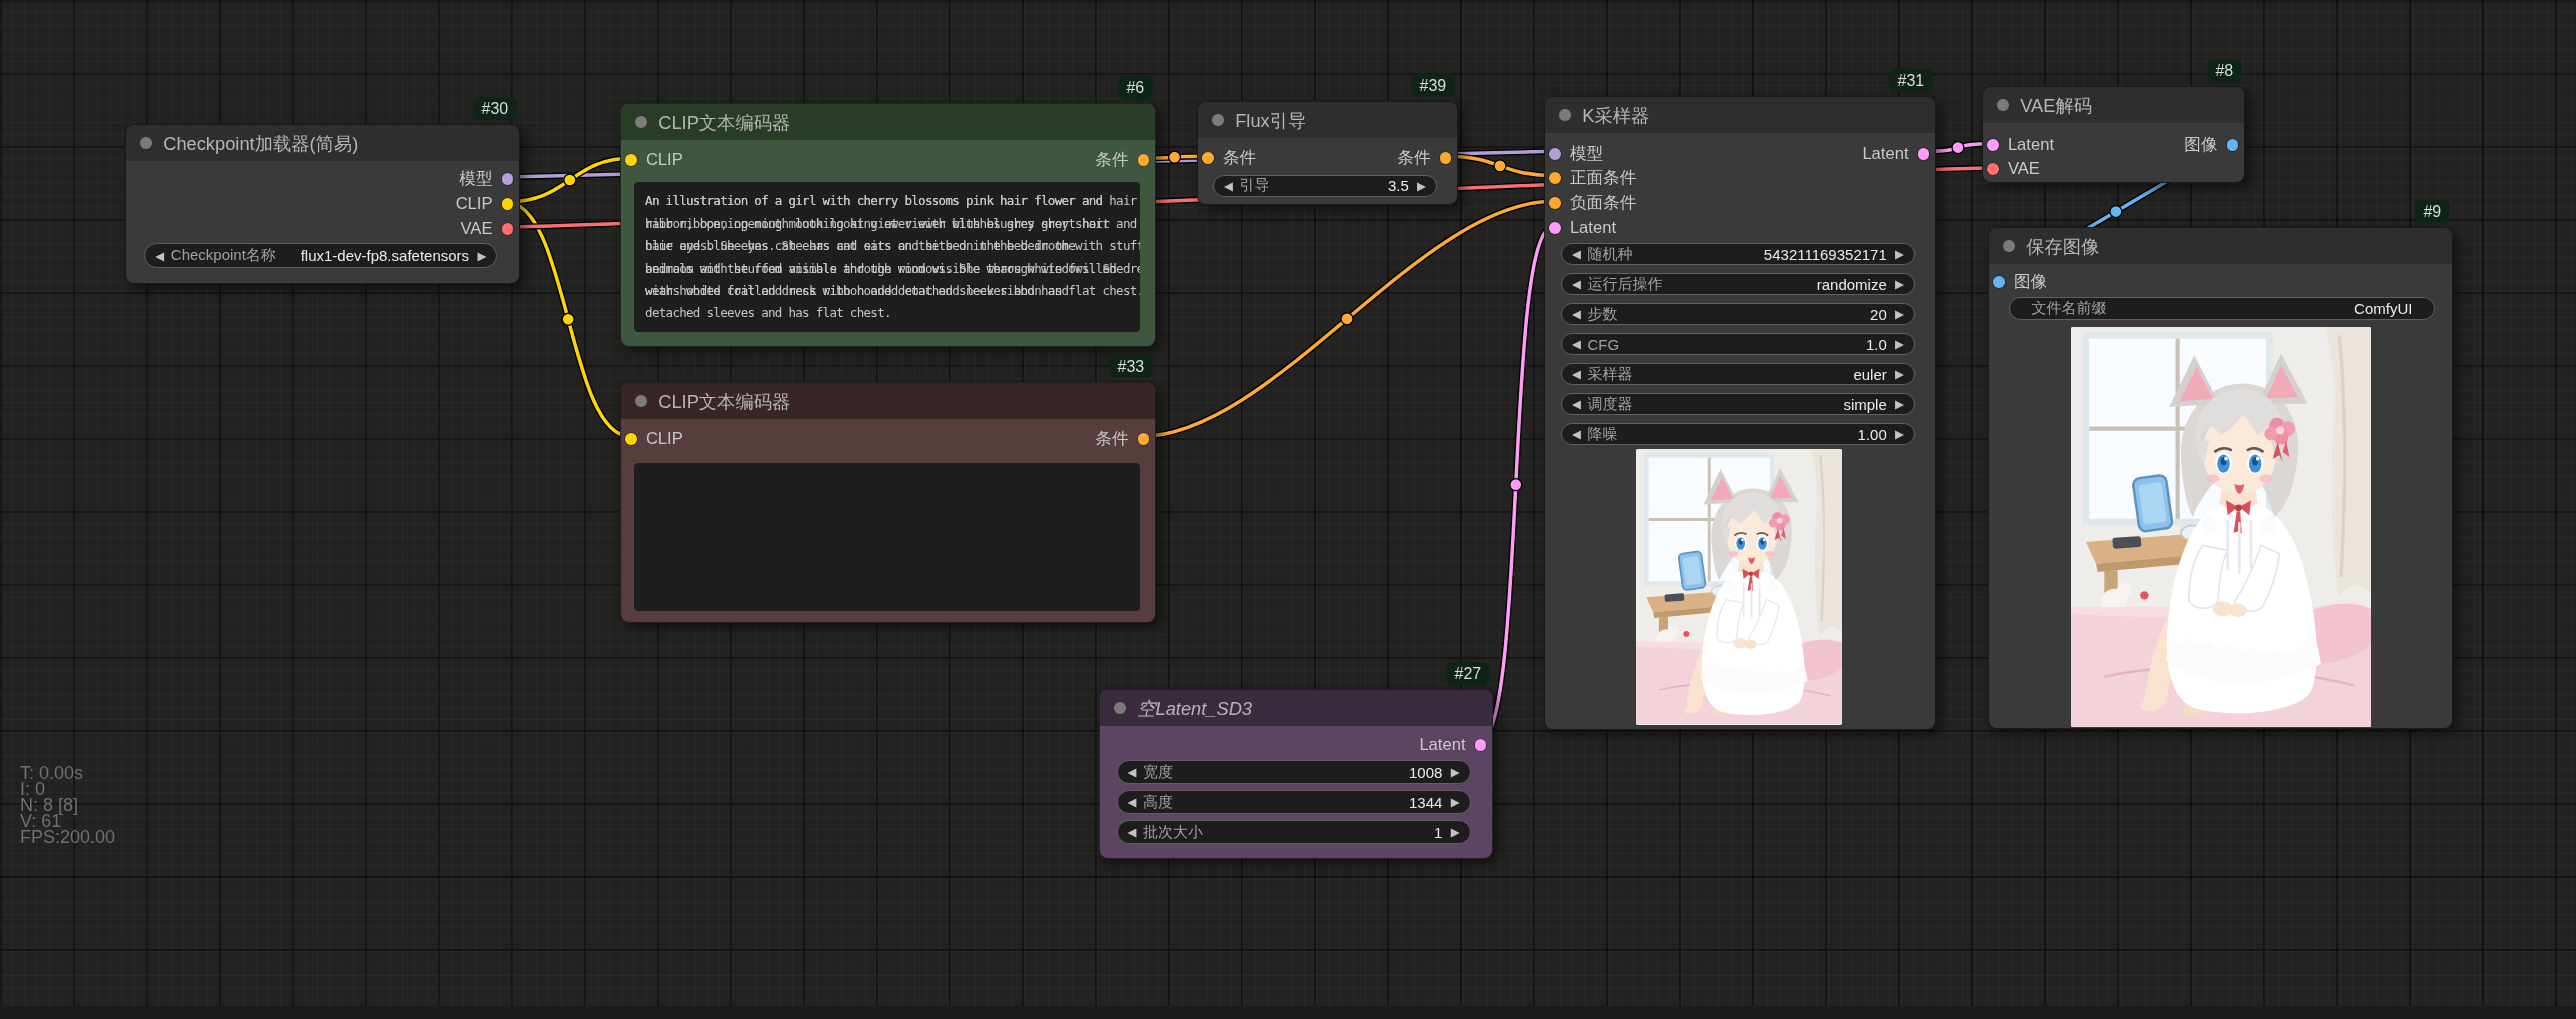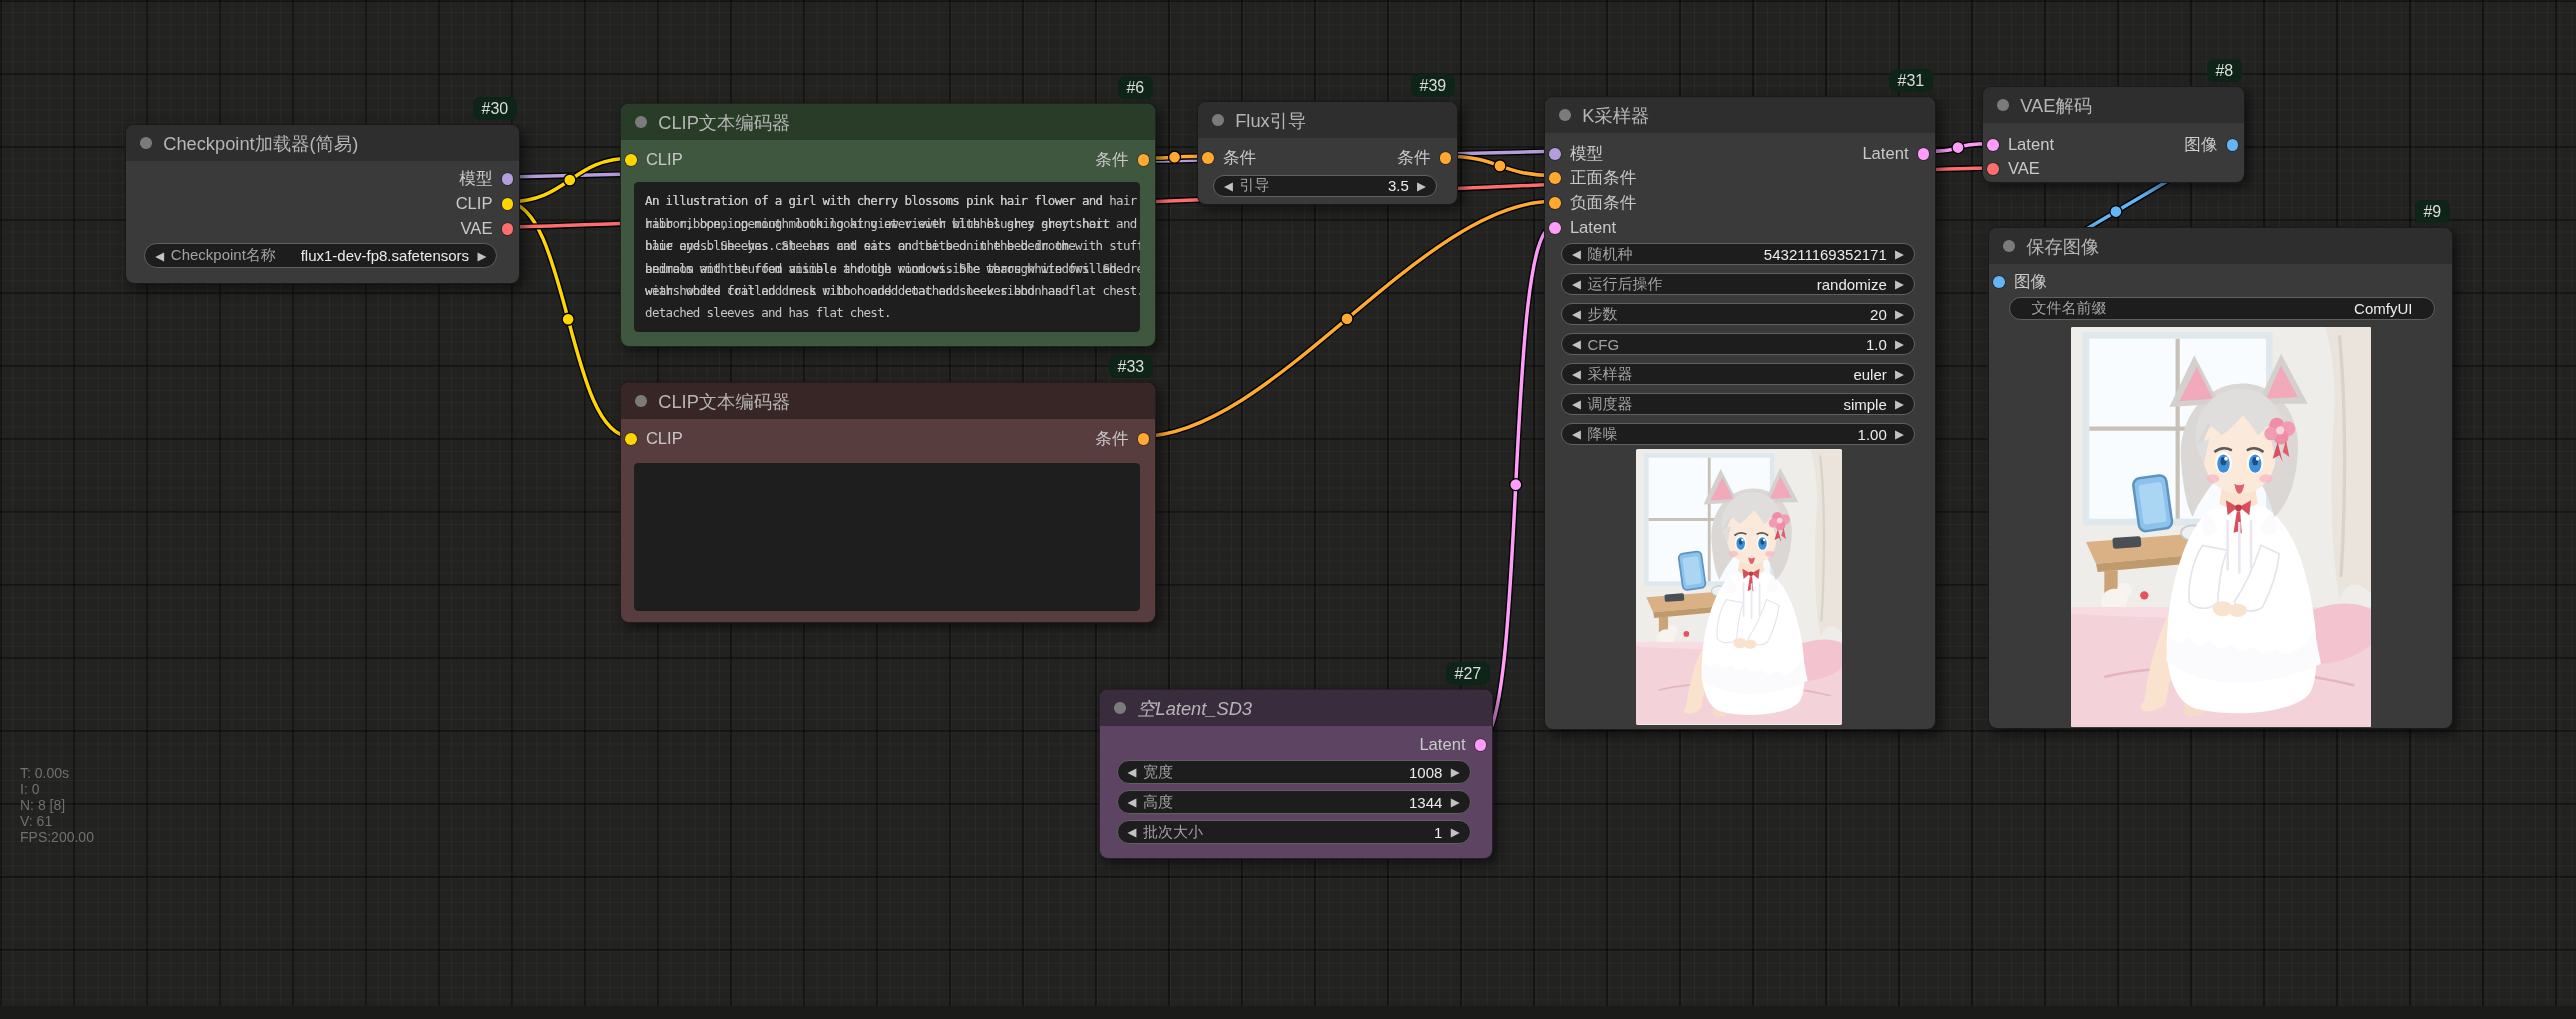--- a/index.html
+++ b/index.html
@@ -33,21 +33,21 @@
         font-size:15px;color:#a2a2a2;box-sizing:border-box;}
   .widget .arrow{color:#c2c2c2;font-size:11.6px;flex:0 0 auto;}
   .widget .wlabel{margin-left:6.6px;white-space:nowrap;}
   .widget .wvalue{margin-left:auto;margin-right:8.3px;color:#ececec;white-space:nowrap;}
   .textarea{position:absolute;background:#1e1e1e;border-radius:4.2px;overflow:hidden;}
   .prompt-layer{position:absolute;left:10.8px;top:8.3px;
         font-family:"DejaVu Sans Mono",monospace;font-size:12.5px;letter-spacing:-0.7px;
         line-height:22.4px;color:#c6c6c6;}
   .preview{position:absolute;border-radius:1.7px;overflow:hidden;background:#efedea;}
   .preview svg{display:block;width:100%;height:100%;}
-  #stats{position:absolute;left:20px;top:765px;font-size:14px;line-height:16px;color:#707070;}
+  #stats{position:absolute;left:20px;top:765px;font-size:18px;line-height:16px;color:#707070;}
   #bottom-strip{position:absolute;left:0;bottom:0;width:100%;height:14px;background:#1b1b1a;}
 </style>
 </head>
 <body>
 
 <div id="canvas">
 
   <svg id="wires" width="2576" height="1020" viewBox="0 0 3099 1227">
       <path d="M609,213 C769,213 1709,182 1869,182" fill="none" stroke="#000000" stroke-width="7.5" stroke-linecap="round"></path>
       <path d="M609,213 C769,213 1709,182 1869,182" fill="none" stroke="#B39DDB" stroke-width="4.2" stroke-linecap="round"></path>

